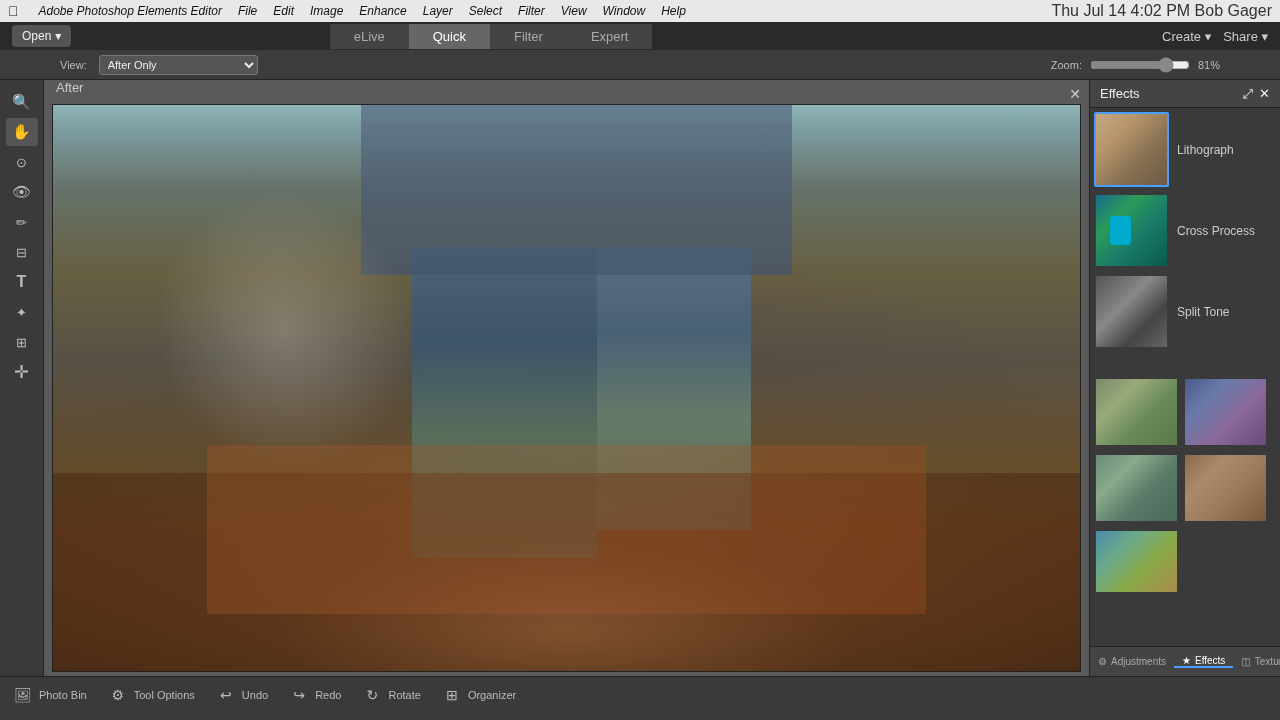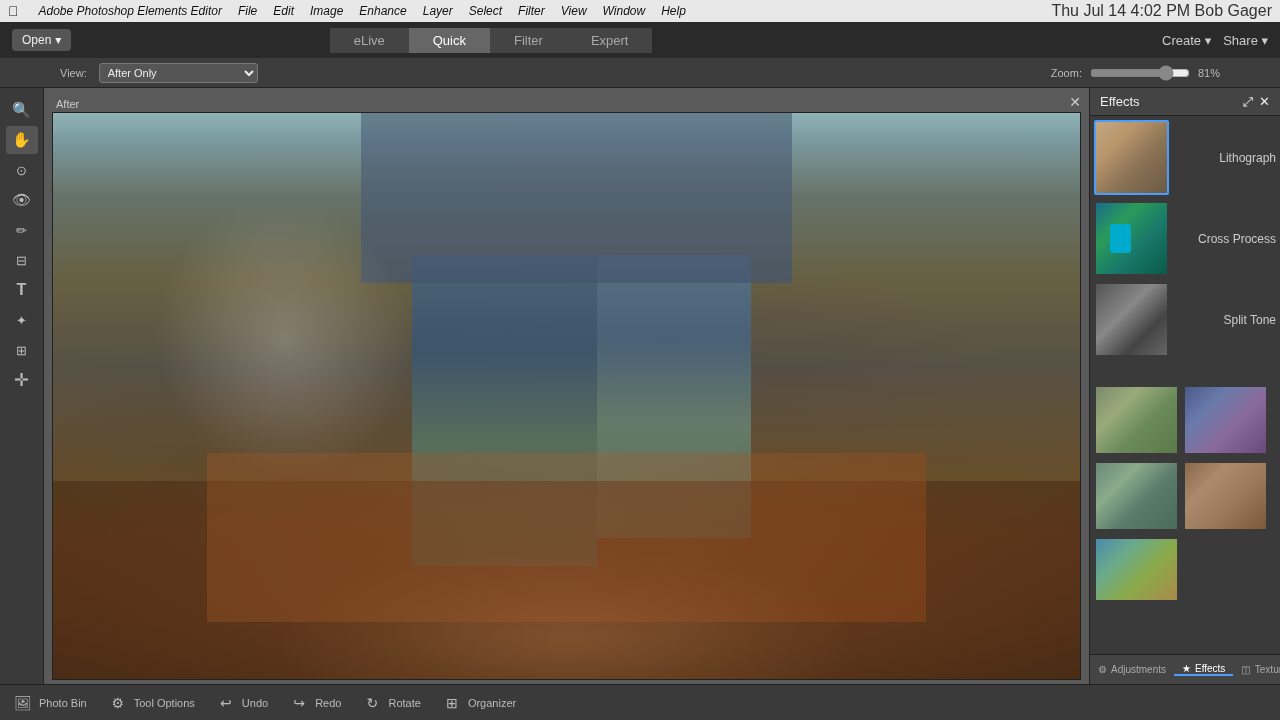--- a/index.html
+++ b/index.html
@@ -28,21 +28,21 @@
       position: relative;
       z-index: 100;
     }
     #menu-bar .apple-logo { font-size: 14px; margin-right: 4px; }
     #menu-bar .menu-item { cursor: pointer; white-space: nowrap; font-style: italic; }
     #menu-bar .right-icons { margin-left: auto; display: flex; align-items: center; gap: 8px; font-size: 16px; color: #333; }
 
     
     #app-bar {
       width: 1280px;
-      height: 36px;
+      height: 28px;
       background: #2a2a2a;
       display: flex;
       align-items: center;
       padding: 0 12px;
       gap: 7px;
     }
     #app-bar .open-btn {
       background: #555;
       color: #eee;
       border: none;
@@ -151,23 +151,23 @@
 
     
     #canvas-area {
       flex: 1;
       background: #5a5a5a;
       position: relative;
       overflow: hidden;
     }
     #canvas-label {
       position: absolute;
-      top: 10px;
+      top: 0;
       left: 12px;
-      font-size: 11px;
+      font-size: 13px;
       color: #ccc;
       z-index: 10;
     }
     #close-canvas {
       position: absolute;
       top: 6px;
       right: 8px;
       font-size: 14px;
       color: #ccc;
       cursor: pointer;
@@ -220,21 +220,20 @@
     }
     #effects-list::-webkit-scrollbar { width: 6px; }
     #effects-list::-webkit-scrollbar-track { background: #333; }
     #effects-list::-webkit-scrollbar-thumb { background: #666; border-radius: 3px; }
 
     .effect-row {
       display: flex;
       align-items: center;
       margin-bottom: 6px;
       cursor: pointer;
-      text-align: right;
     }
     .effect-row.single {
       flex-direction: row;
       gap: 8px;
     }
     .effect-thumb {
       width: 75px;
       height: 75px;
       flex-shrink: 0;
       border: 2px solid transparent;

